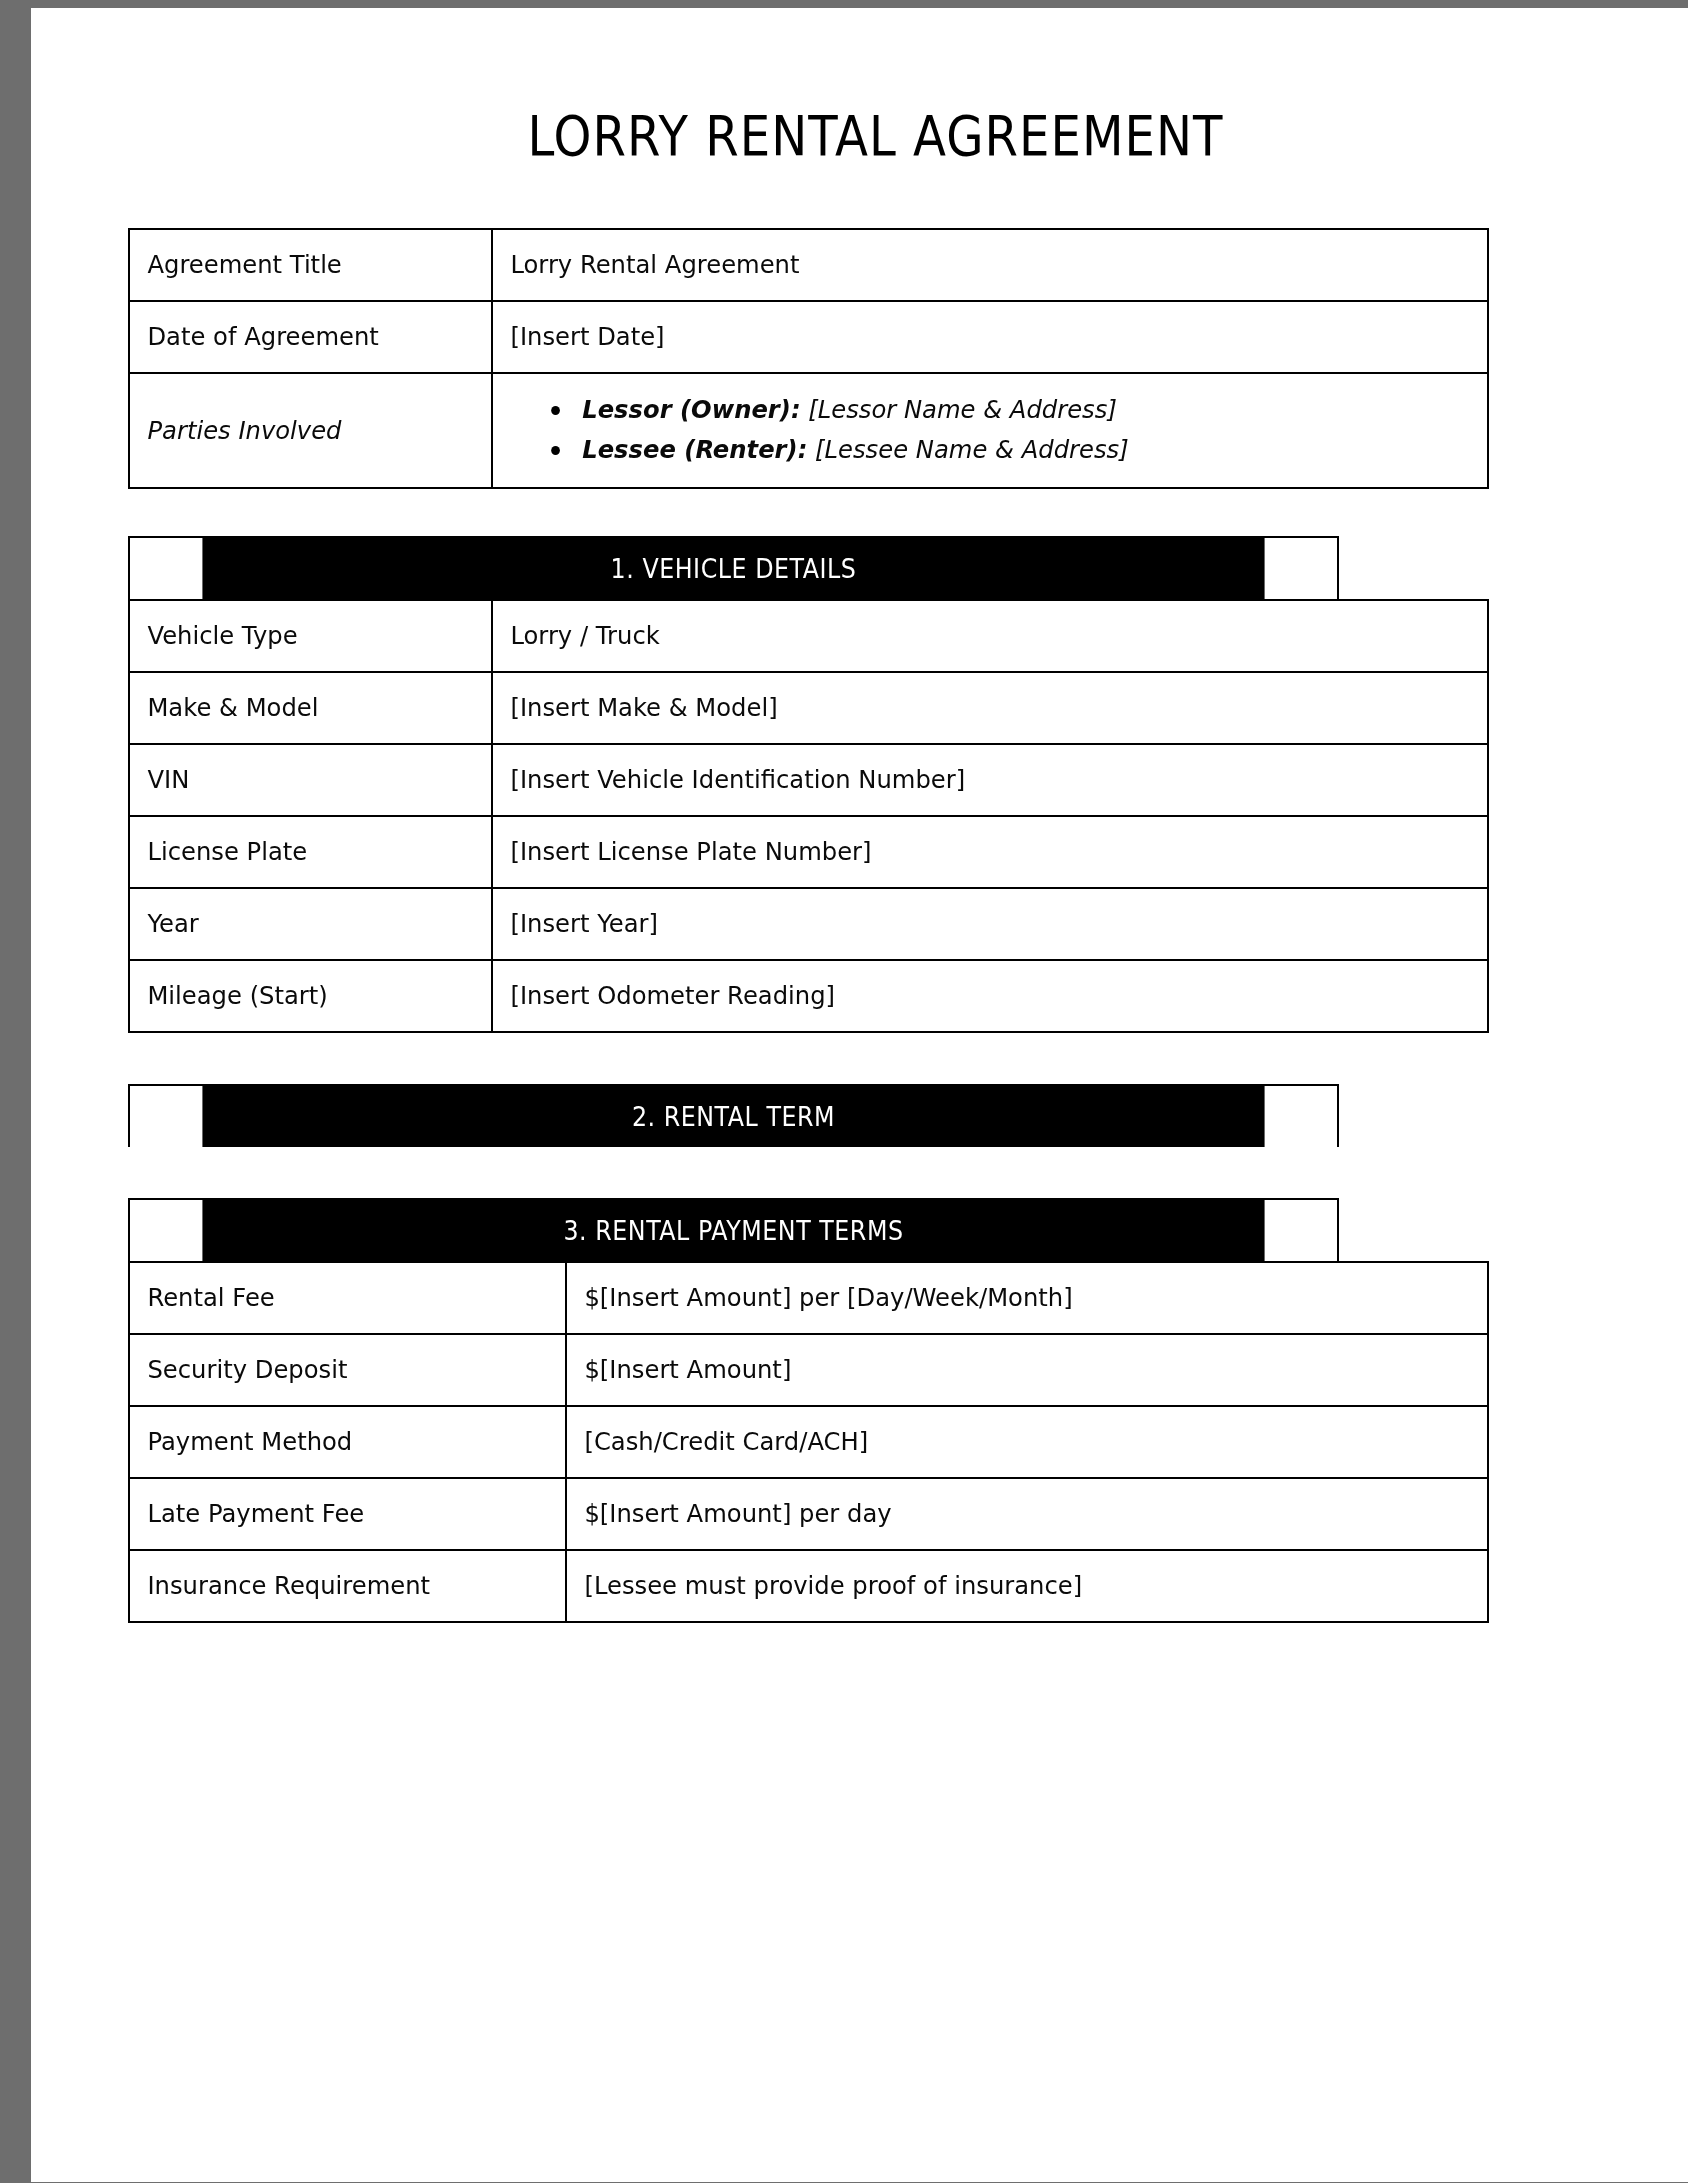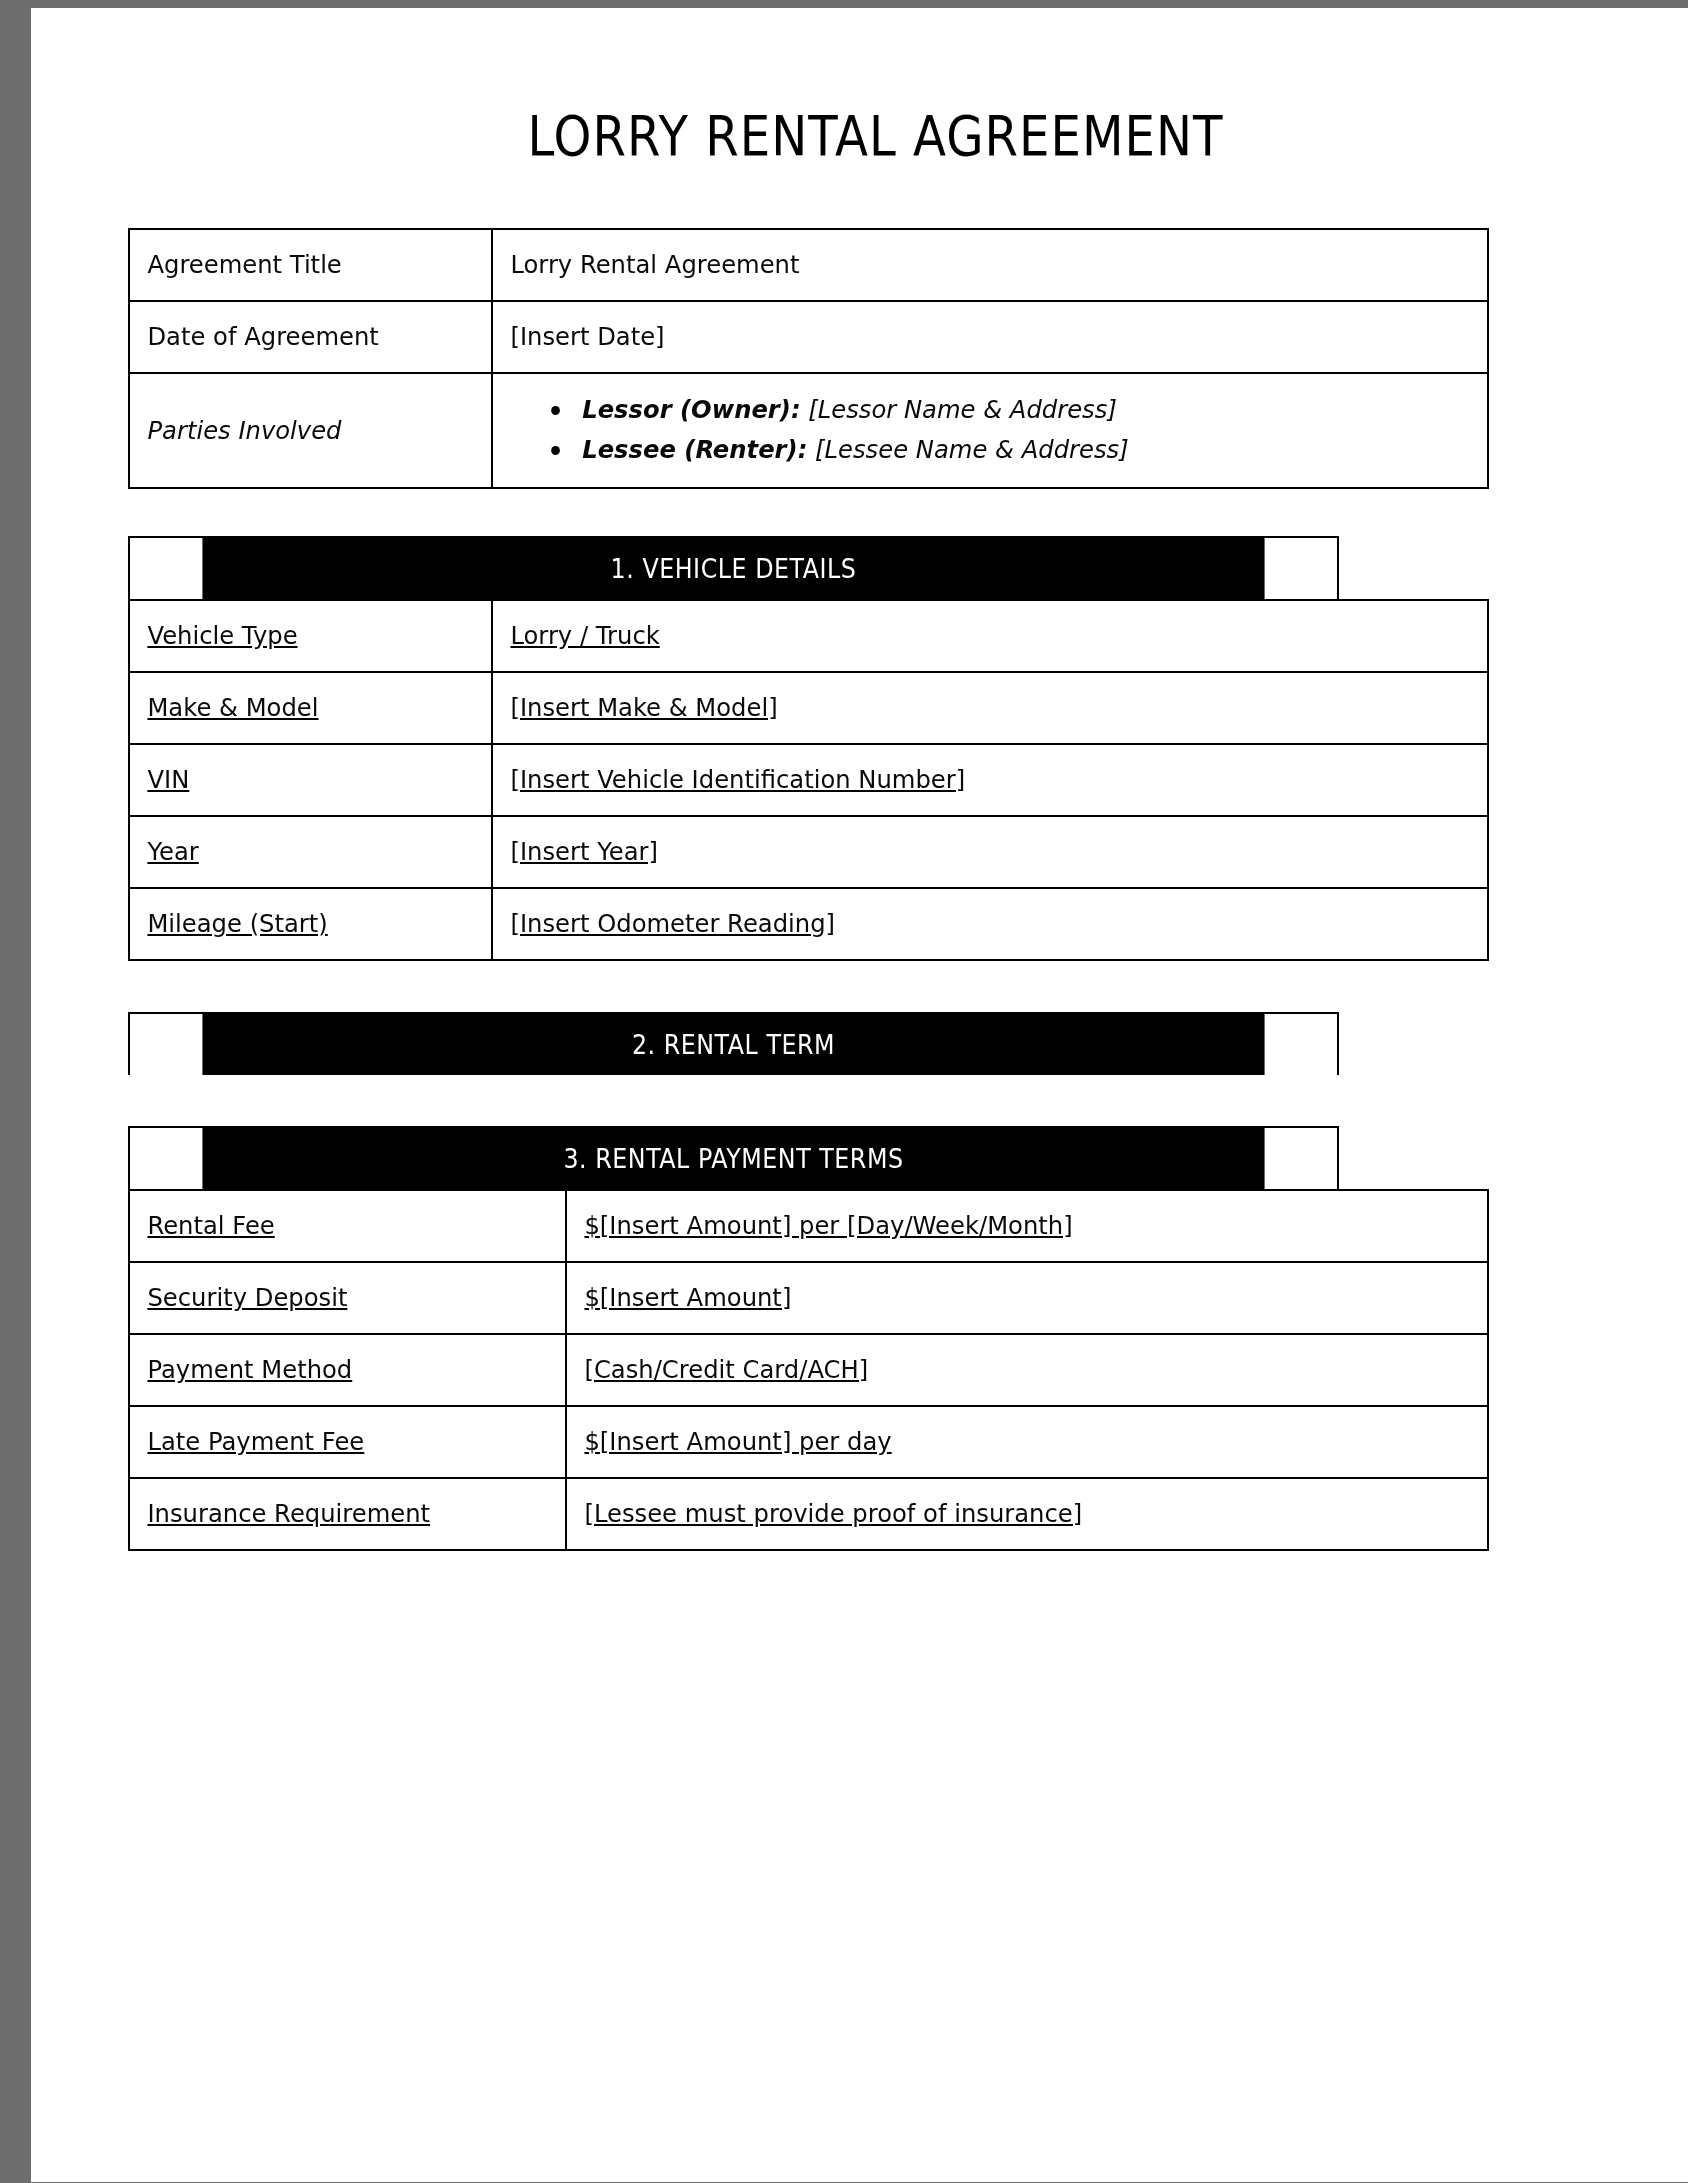--- a/index.html
+++ b/index.html
@@ -89,21 +89,21 @@
     letter-spacing: 0.6px;
     height: 61px;
     line-height: 61px;
     font-weight: 400;
     transform: scaleX(0.88);
     transform-origin: center center;
     white-space: nowrap;
     overflow: hidden;
   }
   .sec-block { margin-top: 0; }
-  .sec-block .tbl { border-top: none; text-decoration: underline; }
+  .sec-block .tbl { border-top: none; }
 
   
   .gap-1 { height: 47px; }
   .gap-2 { height: 51px; }
 
   .t-first { margin-top: 61px; }
 
   
   ul.parties {
     list-style: none;
@@ -182,20 +182,24 @@
           </tr>
           <tr class="row-h">
             <td class="label">Make &amp; Model</td>
             <td>[Insert Make &amp; Model]</td>
           </tr>
           <tr class="row-h">
             <td class="label">VIN</td>
             <td>[Insert Vehicle Identification Number]</td>
           </tr>
           <tr class="row-h">
+            <td class="label">License Plate</td>
+            <td>[Insert License Plate Number]</td>
+          </tr>
+          <tr class="row-h">
             <td class="label">Year</td>
             <td>[Insert Year]</td>
           </tr>
           <tr class="row-h">
             <td class="label">Mileage (Start)</td>
             <td>[Insert Odometer Reading]</td>
           </tr>
         </tbody>
       </table>
     </div>

